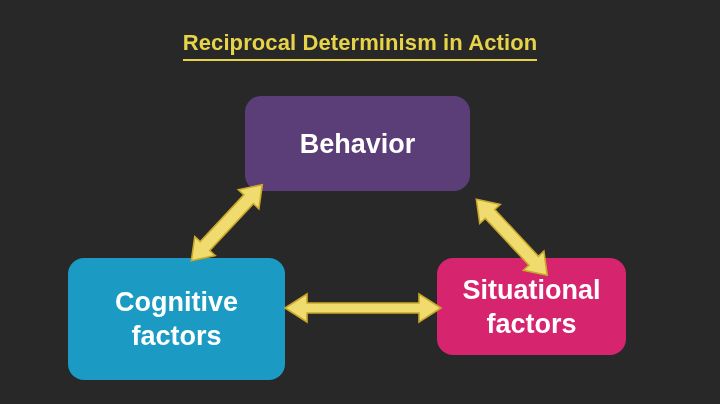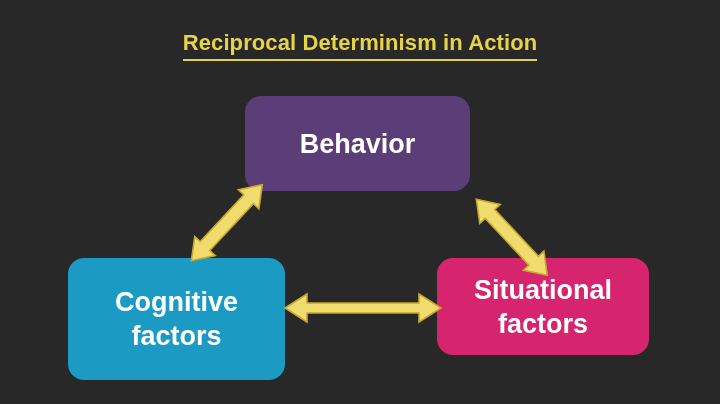--- a/index.html
+++ b/index.html
@@ -63,21 +63,21 @@
   #node-cognitive {
     left: 68px;
     top: 258px;
     width: 217px;
     height: 122px;
     background: #1b9bc4;
   }
   #node-situational {
     left: 437px;
     top: 258px;
-    width: 212px;
+    width: 189px;
     height: 97px;
     background: #d6246e;
   }
   .node-label {
     display: block;
     white-space: pre-line;
   }
   
   .arrow-svg {
     position: absolute;

